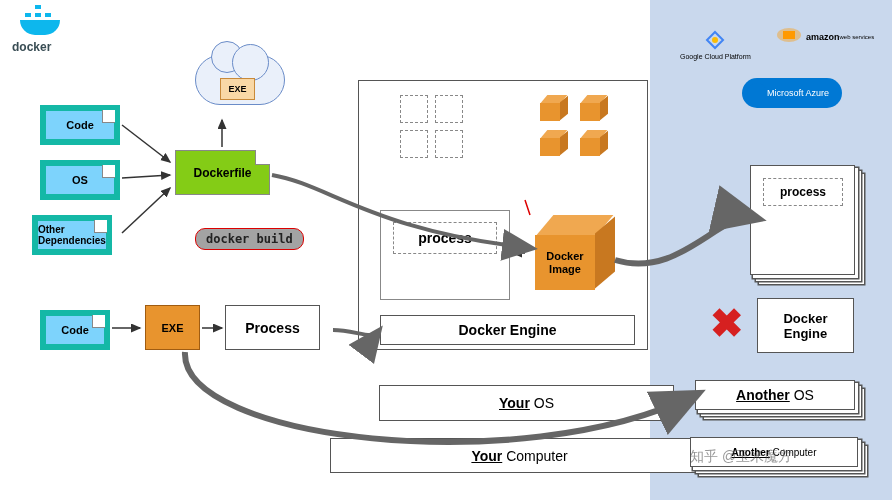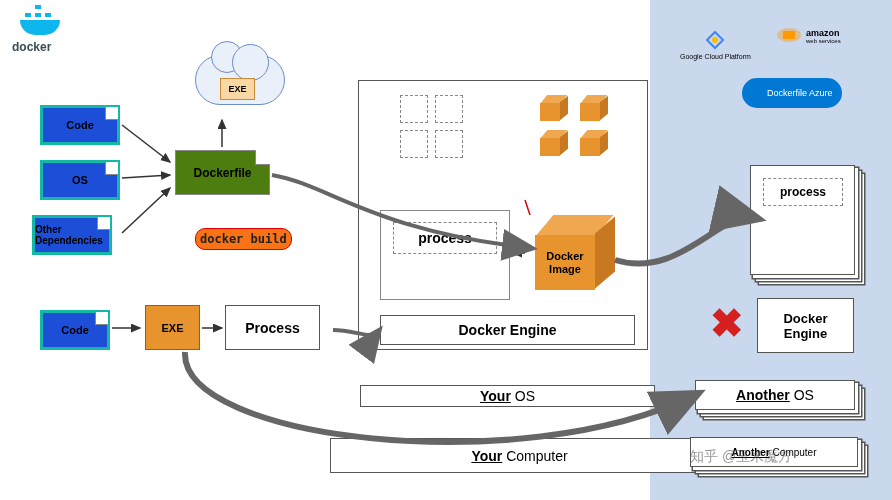--- a/index.html
+++ b/index.html
@@ -3,30 +3,30 @@
 <meta charset="utf-8">
 <style>
 *{box-sizing:border-box;margin:0;padding:0}
 body{font-family:Arial,sans-serif;width:892px;height:500px;position:relative;background:#fff;overflow:hidden}
 .right-bg{position:absolute;left:650px;top:0;width:242px;height:500px;background:#c9d8ed}
 .docker-logo{position:absolute;left:12px;top:8px;width:80px}
 .docker-logo .whale{width:60px;height:30px;position:relative}
 .docker-logo .whale-body{position:absolute;left:8px;top:12px;width:40px;height:15px;background:#0db7ed;border-radius:0 0 20px 20px}
 .docker-logo .container{position:absolute;width:8px;height:6px;background:#0db7ed;border:1px solid #fff}
 .docker-text{color:#394d54;font-size:12px;font-weight:bold;margin-top:2px}
-.file-box{position:absolute;width:80px;height:40px;background:#1d4ed8;border:3px solid #14b8a6;font-size:11px;font-weight:bold;display:flex;align-items:center;justify-content:center}
+.file-box{position:absolute;width:80px;height:40px;background:#7dd3fc;border:6px solid #14b8a6;font-size:11px;font-weight:bold;display:flex;align-items:center;justify-content:center}
 .file-box::before{content:'';position:absolute;top:-1px;right:-1px;width:12px;height:12px;background:#fff;border-left:1px solid #888;border-bottom:1px solid #888}
 .cloud{position:absolute;left:195px;top:55px;width:95px;height:60px}
 .cloud-shape{position:absolute;width:90px;height:50px;background:#eaf0fa;border:1px solid #6a8cc8;border-radius:25px}
 .cloud-shape::before{content:'';position:absolute;left:15px;top:-15px;width:30px;height:30px;background:#eaf0fa;border:1px solid #6a8cc8;border-radius:50%}
 .cloud-shape::after{content:'';position:absolute;right:15px;top:-12px;width:35px;height:35px;background:#eaf0fa;border:1px solid #6a8cc8;border-radius:50%}
 .exe-small{position:absolute;left:220px;top:78px;width:35px;height:22px;background:#f9d8a6;border:1px solid #c98a3a;font-size:9px;font-weight:bold;display:flex;align-items:center;justify-content:center}
-.dockerfile-box{position:absolute;left:175px;top:150px;width:95px;height:45px;background:#4d7c0f;border:1px solid #888;font-size:12px;font-weight:bold;display:flex;align-items:center;justify-content:center}
+.dockerfile-box{position:absolute;left:175px;top:150px;width:95px;height:45px;background:#84cc16;border:1px solid #888;font-size:12px;font-weight:bold;display:flex;align-items:center;justify-content:center}
 .dockerfile-box::before{content:'';position:absolute;top:-1px;right:-1px;width:14px;height:14px;background:#fff;border-left:1px solid #888;border-bottom:1px solid #888}
-.cmd-label{position:absolute;border:1.5px solid #d00;border-radius:10px;padding:3px 4px;font-family:monospace;font-size:12px;font-weight:bold;color:#222;background:#f97316}
+.cmd-label{position:absolute;border:1.5px solid #d00;border-radius:10px;padding:3px 10px;font-family:monospace;font-size:12px;font-weight:bold;color:#222;background:#a3a3a3}
 .exe-box{position:absolute;left:145px;top:305px;width:55px;height:45px;background:#e8942e;border:1px solid #a05c11;font-size:11px;font-weight:bold;display:flex;align-items:center;justify-content:center}
 .plain-box{position:absolute;background:#fff;border:1.5px solid #555;font-size:14px;font-weight:bold;display:flex;align-items:center;justify-content:center}
 .big-container{position:absolute;left:358px;top:80px;width:290px;height:270px;border:1.5px solid #555;background:#fff}
 .sub-box{position:absolute;border:1.5px solid #888;background:#fff}
 .dash-box{border:1.5px dashed #888;background:none}
 .cube{position:absolute;width:28px;height:28px}
 .cube .top{position:absolute;left:4px;top:0;width:20px;height:8px;background:#f0a850;transform:skewX(-40deg)}
 .cube .front{position:absolute;left:0;top:8px;width:20px;height:18px;background:#e8942e}
 .cube .side{position:absolute;left:20px;top:4px;width:8px;height:18px;background:#c87820;transform:skewY(-40deg)}
 .big-cube{position:absolute;width:80px;height:80px}
@@ -132,21 +132,21 @@
   <div class="front">
       <span style="white-space:pre-line">Docker
 Image</span>
     </div>
 </div>
 
 <div class="plain-box" style="left:380px;top:315px;width:255px;height:30px">
     <span>Docker Engine</span>
   </div>
 
-<div class="os-bar" style="left:360px;top:385px;width:295px;height:22px">
+<div class="os-bar" style="left:379px;top:385px;width:295px;height:36px">
     <span><u>Your</u><span> OS</span></span>
   </div>
 <div class="os-bar" style="left:330px;top:438px;width:379px;height:35px">
     <span><u>Your</u><span> Computer</span></span>
   </div>
 
 <div class="stack" style="left:750px;top:165px;width:105px;height:110px"></div>
 <div class="sub-box dash-box" style="left:763px;top:178px;width:80px;height:28px;display:flex;align-items:center;justify-content:center;font-size:12px;font-weight:bold">
     <span>process</span>
   </div>
@@ -166,27 +166,27 @@
       <polygon points="12,2 20,10 12,18 4,10" fill="none" stroke="#4285f4" stroke-width="2"></polygon>
       <circle cx="12" cy="10" r="3" fill="#fbbc04"></circle>
     </svg>
   <span style="font-size:7px">Google Cloud Platform</span>
 </div>
 <div class="provider-logo" style="left:775px;top:25px;flex-direction:row">
   <svg width="28" height="24">
       <ellipse cx="14" cy="10" rx="12" ry="7" fill="#f90" opacity="0.4"></ellipse>
       <rect x="8" y="6" width="12" height="8" fill="#f90"></rect>
     </svg>
-  <div style="display:flex;flex-direction:column;line-height:8px">
+  <div style="display:flex;flex-direction:row;line-height:8px">
       <b style="font-size:9px">amazon</b>
       <span style="font-size:6px">web services</span>
     </div>
 </div>
 <div class="azure-cloud">
-    <span>Dockerfile Azure</span>
+    <span>Microsoft Azure</span>
   </div>
 
 <div class="x-mark">✖</div>
 
 <svg class="arrows">
   <defs>
     <marker id="ah" markerWidth="8" markerHeight="8" refX="6" refY="3" orient="auto">
         <path d="M0,0 L7,3 L0,6 Z" fill="#333"></path>
       </marker>
     <marker id="ahg" markerWidth="10" markerHeight="10" refX="7" refY="4" orient="auto">

